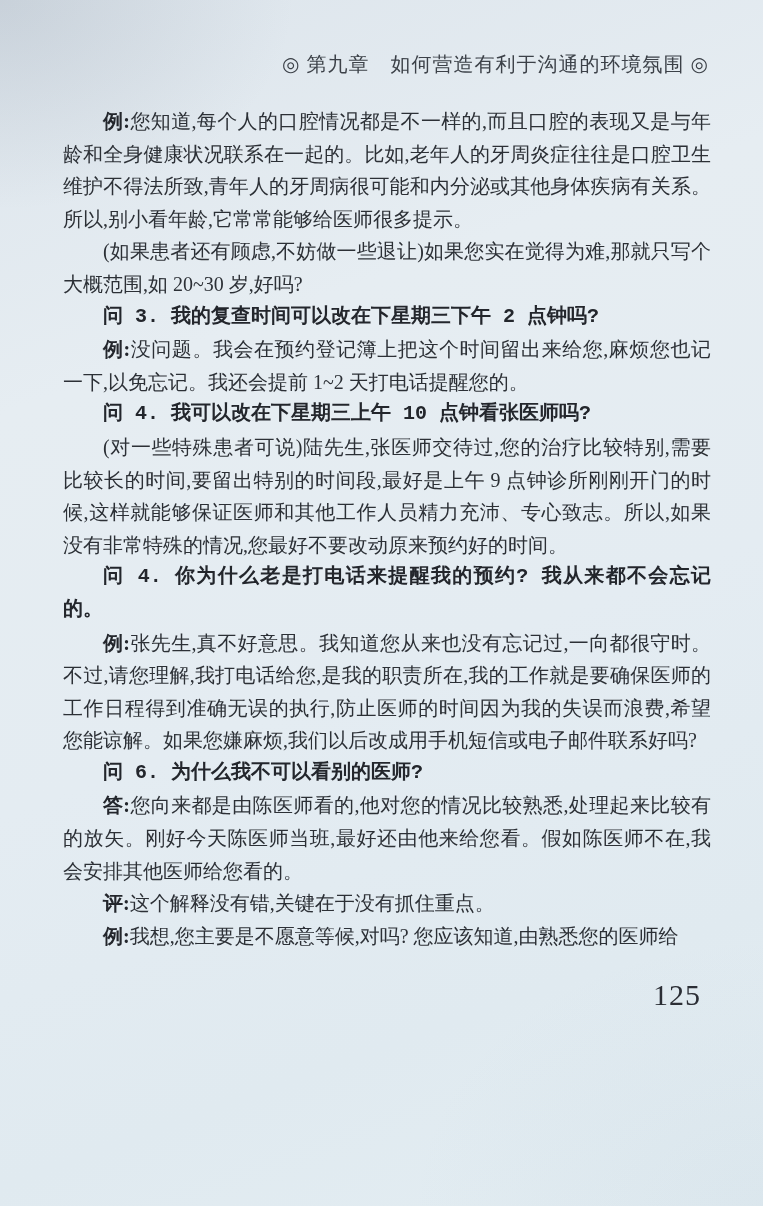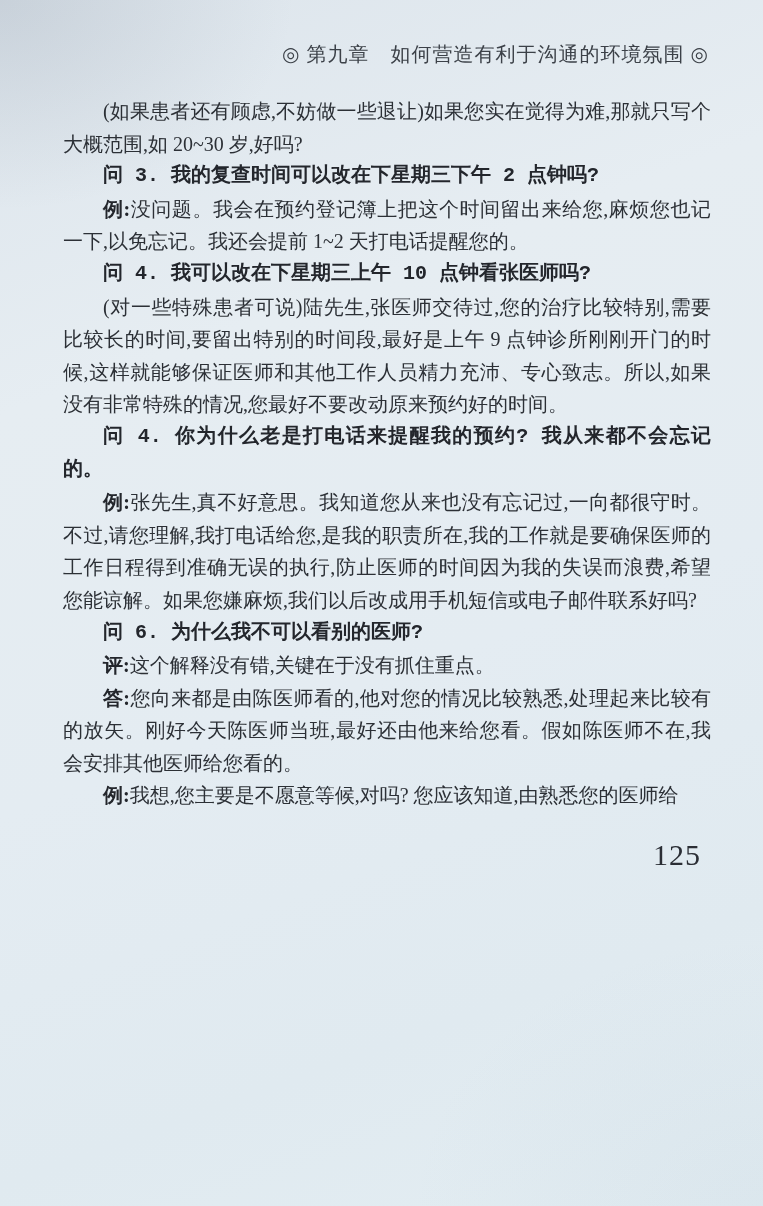--- a/index.html
+++ b/index.html
@@ -15,21 +15,21 @@
   .page {
     position: relative;
     width: 763px;
     height: 1206px;
     box-sizing: border-box;
     background:
       radial-gradient(ellipse 420px 300px at 0% 0%, rgba(118,130,146,0.20), rgba(118,130,146,0) 70%),
       radial-gradient(ellipse 500px 380px at 100% 100%, rgba(150,175,195,0.10), rgba(150,175,195,0) 70%),
       linear-gradient(160deg, #dde5ec 0%, #e6edf2 28%, #e4ecf2 55%, #e0eaf0 80%, #e3edf2 100%);
     color: #2f3339;
-    padding: 39px 52px 0 63px;
+    padding: 49px 52px 0 63px;
   }
   .running-header {
     text-align: right;
     font-size: 20px;
     line-height: 30px;
     color: #3c4148;
     letter-spacing: 1px;
     margin: 0 2px 0 0;
   }
   .content {
@@ -64,20 +64,23 @@
   }
 </style>
 </head>
 <body>
 
 <div class="page">
   <div class="running-header">◎ 第九章　如何营造有利于沟通的环境氛围 ◎</div>
 
   <div class="content">
 
+  <p class="para" style="">
+      <span class="lead">例:</span><span>您知道,每个人的口腔情况都是不一样的,而且口腔的表现又是与年龄和全身健康状况联系在一起的。比如,老年人的牙周炎症往往是口腔卫生维护不得法所致,青年人的牙周病很可能和内分泌或其他身体疾病有关系。所以,别小看年龄,它常常能够给医师很多提示。</span>
+    </p>
       <p class="para" style="">
       <span class="lead"></span><span>(如果患者还有顾虑,不妨做一些退让)如果您实在觉得为难,那就只写个大概范围,如 20~30 岁,好吗?</span>
     </p>
       <p class="para q" style="">
       <span class="lead"></span><span>问 3. 我的复查时间可以改在下星期三下午 2 点钟吗?</span>
     </p>
       <p class="para" style="">
       <span class="lead">例:</span><span>没问题。我会在预约登记簿上把这个时间留出来给您,麻烦您也记一下,以免忘记。我还会提前 1~2 天打电话提醒您的。</span>
     </p>
       <p class="para q" style="">
@@ -89,24 +92,24 @@
       <p class="para q" style="">
       <span class="lead"></span><span>问 4. 你为什么老是打电话来提醒我的预约? 我从来都不会忘记的。</span>
     </p>
       <p class="para" style="">
       <span class="lead">例:</span><span>张先生,真不好意思。我知道您从来也没有忘记过,一向都很守时。不过,请您理解,我打电话给您,是我的职责所在,我的工作就是要确保医师的工作日程得到准确无误的执行,防止医师的时间因为我的失误而浪费,希望您能谅解。如果您嫌麻烦,我们以后改成用手机短信或电子邮件联系好吗?</span>
     </p>
       <p class="para q" style="">
       <span class="lead"></span><span>问 6. 为什么我不可以看别的医师?</span>
     </p>
       <p class="para" style="">
-      <span class="lead">评:</span><span>这个解释没有错,关键在于没有抓住重点。</span>
+      <span class="lead">答:</span><span>您向来都是由陈医师看的,他对您的情况比较熟悉,处理起来比较有的放矢。刚好今天陈医师当班,最好还由他来给您看。假如陈医师不在,我会安排其他医师给您看的。</span>
     </p>
       <p class="para" style="">
-      <span class="lead">答:</span><span>您向来都是由陈医师看的,他对您的情况比较熟悉,处理起来比较有的放矢。刚好今天陈医师当班,最好还由他来给您看。假如陈医师不在,我会安排其他医师给您看的。</span>
+      <span class="lead">评:</span><span>这个解释没有错,关键在于没有抓住重点。</span>
     </p>
       <p class="para" style="">
       <span class="lead">例:</span><span>我想,您主要是不愿意等候,对吗? 您应该知道,由熟悉您的医师给</span>
     </p>
     </div>
 
   <div class="page-number">125</div>
 </div>
 
 </body></html>

